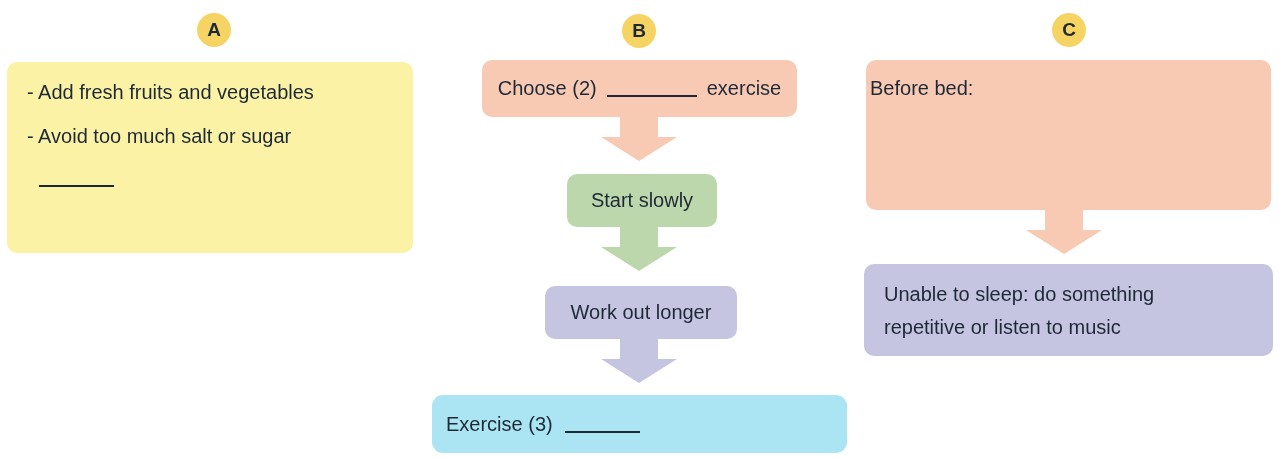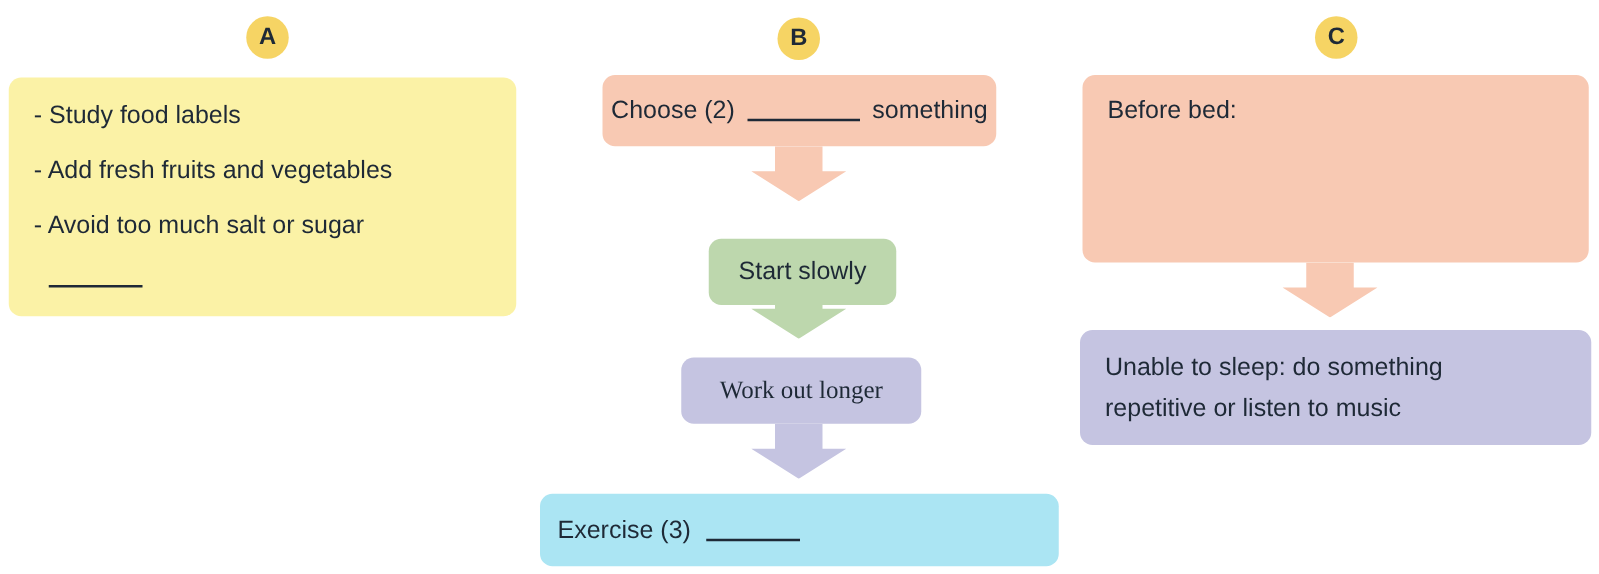--- a/index.html
+++ b/index.html
@@ -29,21 +29,21 @@
     font-size:19px;font-weight:700;color:var(--ink);
   }
   .box{
     position:absolute;
     border-radius:10px;
     font-size:20px;
     box-sizing:border-box;
   }
   .box--yellow{background:var(--yellow-box);}
   .box--salmon{background:var(--salmon);}
-  .box--green{background:var(--green);margin-top:17px;}
+  .box--green{background:var(--green);}
   .box--purple{background:var(--purple);}
   .box--cyan{background:var(--cyan);}
   .line{white-space:nowrap;}
   .blank{
     display:inline-block;
     width:75px;height:15px;
     border-bottom:2px solid var(--ink);
     margin-left:12px;
     vertical-align:baseline;
   }
@@ -58,55 +58,54 @@
   
   #badge-a{left:197px;top:13px;}
   #box-a{left:7px;top:62px;width:406px;height:191px;padding:8px 20px;line-height:44px;}
 
   
   #badge-b{left:622px;top:14px;}
   #box-b1{left:482px;top:60px;width:315px;height:57px;}
   #arrow-b1{left:601px;top:117px;}
   #box-b2{left:567px;top:174px;width:150px;height:53px;}
   #arrow-b2{left:601px;top:227px;}
-  #box-b3{left:545px;top:286px;width:192px;height:53px;font-family:Liberation Serif, serif;}
+  #box-b3{left:545px;top:286px;width:192px;height:53px;}
   #arrow-b3{left:601px;top:339px;}
-  #box-b4{left:432px;top:395px;width:415px;height:58px;padding-left:14px;}
+  #box-b4{left:432px;top:395px;width:415px;height:58px;padding-left:14px;border-radius:11px;}
 
   
   #badge-c{left:1052px;top:13px;}
-  #box-c1{left:866px;top:60px;width:405px;height:150px;padding:5px 20px;line-height:46px;}
+  #box-c1{left:866px;top:60px;width:405px;height:150px;padding:5px 4px;line-height:46px;}
   #arrow-c1{left:1026px;top:210px;}
   #box-c2{left:864px;top:264px;width:409px;height:92px;padding:14px 20px;line-height:33px;}
   #box-c2 .wrap-text{max-width:345px;}
 </style>
 </head>
 <body>
 
 <div id="canvas">
 
   <div id="badge-a" class="badge">
     <span>A</span>
   </div>
 
   <div id="box-a" class="box box--yellow">
-    <div class="line"><span>- Study food labels</span></div>
     <div class="line"><span>- Add fresh fruits and vegetables</span></div>
     <div class="line"><span>- Avoid too much salt or sugar</span></div>
     <div class="line"><span class="blank"></span></div>
   </div>
 
   <div id="badge-b" class="badge">
     <span>B</span>
   </div>
 
   <div id="box-b1" class="box box--salmon center-box">
     <span class="line">Choose (2)</span>
     <span class="blank blank--wide" style="margin-left:10px;margin-right:10px;"></span>
-    <span class="line">something</span>
+    <span class="line">exercise</span>
   </div>
 
   <svg id="arrow-b1" class="arrow arrow--salmon" width="76" height="44" viewBox="0 0 76 44">
     <polygon points="19,0 57,0 57,20 76,20 38,44 0,20 19,20" fill="currentColor"></polygon>
   </svg>
 
   <div id="box-b2" class="box box--green center-box">
     <span class="line">Start slowly</span>
   </div>
 

